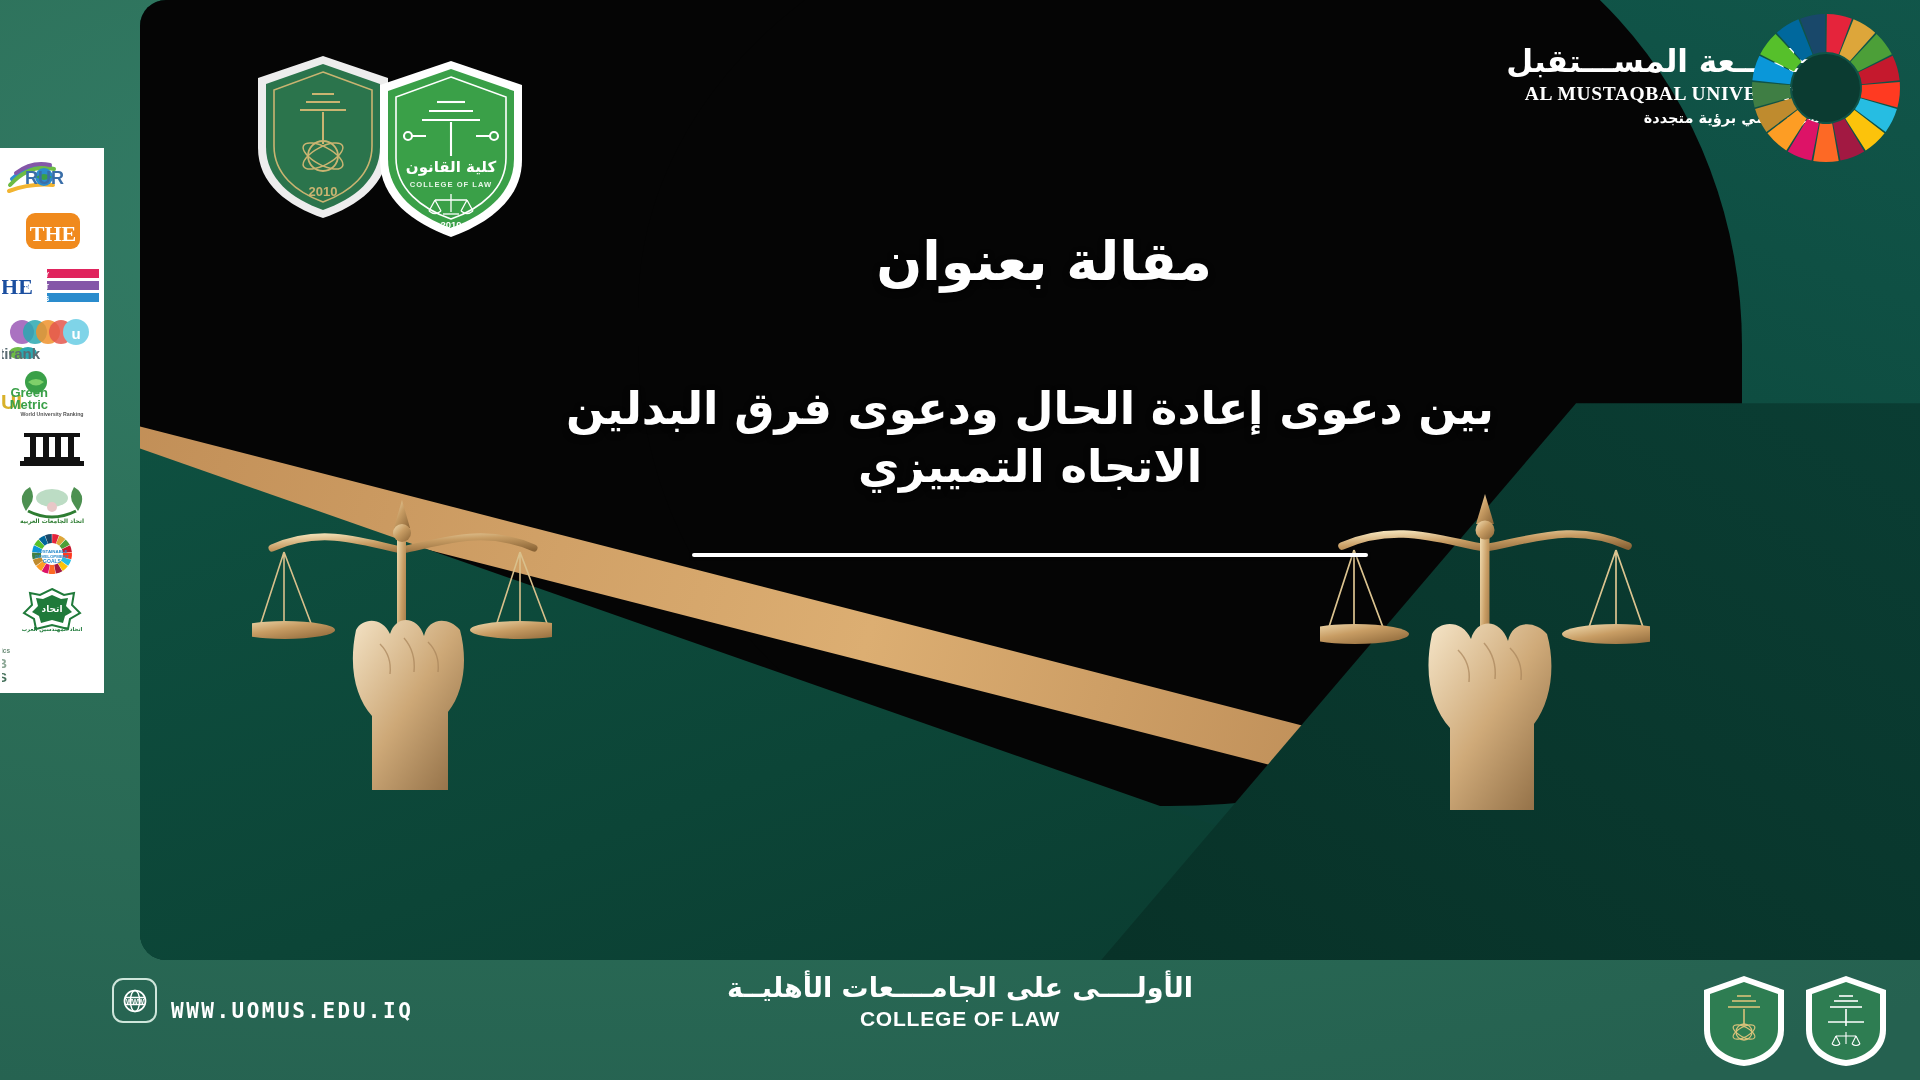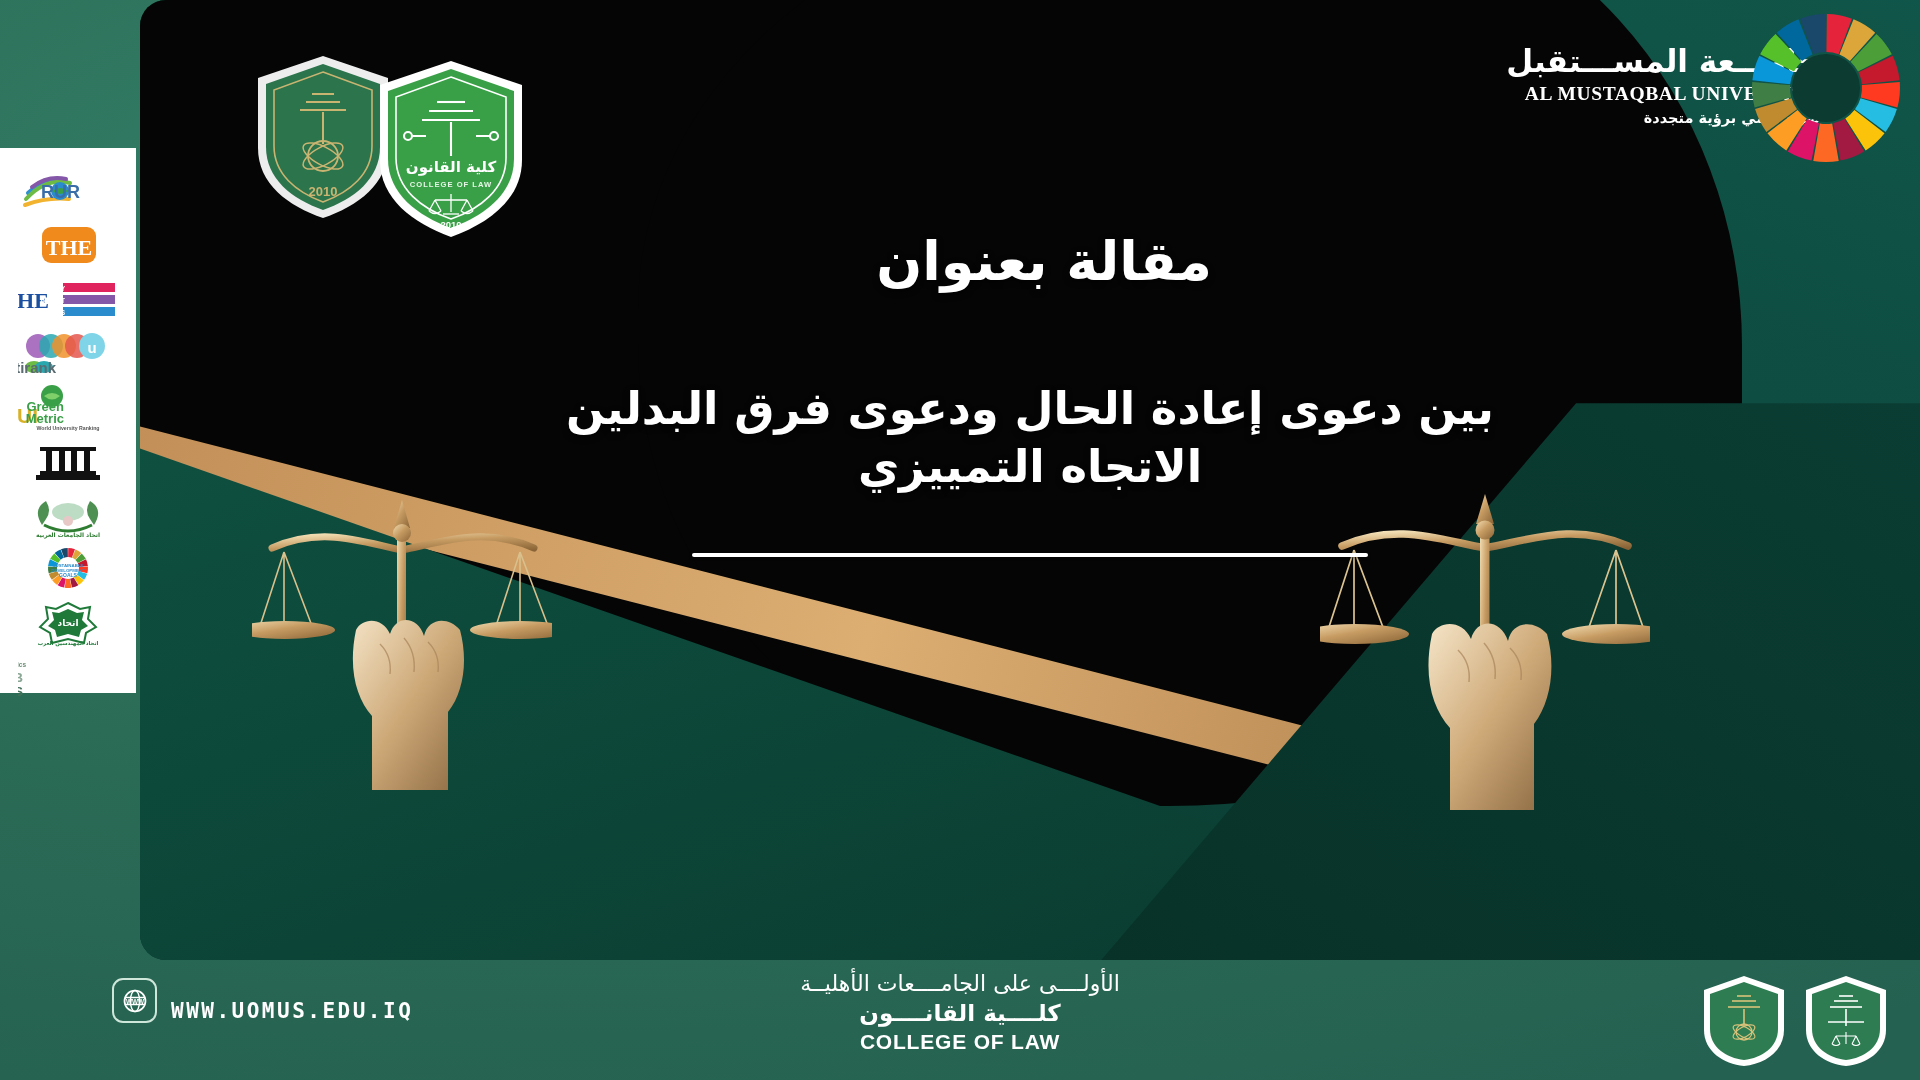--- a/index.html
+++ b/index.html
@@ -65,24 +65,24 @@
     clip-path:polygon(40% 0,100% 0,100% 100%,0 100%);
   }
   .teal-right2{
     position:absolute;right:0;bottom:0;width:46%;height:58%;
     background:linear-gradient(210deg,#0a3d33 0%,#083228 100%);
     clip-path:polygon(58% 0,100% 0,100% 100%,0 100%);
   }
 
   
   #ranks{
-    position:absolute;left:0;top:148px;width:136px;height:545px;
+    position:absolute;left:0;top:148px;width:104px;height:545px;
     background:#ffffff;
     display:flex;flex-direction:column;align-items:center;
-    padding:16px 0 4px;box-sizing:border-box;
+    padding:2px 0 4px;box-sizing:border-box;
     z-index:40;
   }
   .rank{width:100px;height:54px;display:flex;align-items:center;justify-content:center;flex:0 0 auto;}
   .rank svg{display:block;}
 
   
   .crest{position:absolute;z-index:30;}
   #crest-back{left:108px;top:52px;width:150px;height:170px;opacity:.93;}
   #crest-main{left:232px;top:58px;width:158px;height:182px;}
 
@@ -131,21 +131,21 @@
     width:41px;height:41px;border:2px solid #cfe6db;border-radius:11px;
     display:flex;align-items:center;justify-content:center;flex:0 0 auto;
   }
   .foot-tx{
     color:#fff;font-family:"DejaVu Sans Mono","Liberation Mono",monospace;
     font-weight:700;font-size:21px;letter-spacing:2.5px;
   }
   #foot-center{
     position:absolute;left:0;right:0;top:10px;text-align:center;color:#fff;direction:rtl;
   }
-  #fc-1{font-size:22px;font-weight:400;letter-spacing:.5px;line-height:1.3;}
+  #fc-1{font-size:27px;font-weight:700;letter-spacing:.5px;line-height:1.3;}
   #fc-2{font-size:23px;font-weight:700;letter-spacing:.5px;line-height:1.3;}
   #fc-3{font-family:"Liberation Sans",sans-serif;font-size:21px;font-weight:700;
         letter-spacing:.8px;direction:ltr;line-height:1.35;}
   #foot-right{position:absolute;right:30px;top:14px;display:flex;gap:14px;align-items:center;}
   .foot-crest{width:88px;height:94px;}
 </style>
 </head>
 <body>
 
 <div id="page">
@@ -457,21 +457,20 @@
             <path d="M2.8 9.5 h20.4 M2.8 16.5 h20.4" stroke="#fff" stroke-width="1.4"></path>
             <text x="13" y="15.6" text-anchor="middle" fill="#fff" font-size="6.4" font-weight="700" font-family="'Liberation Sans',sans-serif">WWW</text>
           </svg>
         </span>
         <span class="foot-tx">WWW.UOMUS.EDU.IQ</span>
       </div>
     </div>
 
     <div id="foot-center">
       <div id="fc-1">الأولــــى على الجامــــعات الأهليــة</div>
-      <div id="fc-2">كلــــية القانــــون</div>
       <div id="fc-3">COLLEGE OF LAW</div>
     </div>
 
     <div id="foot-right">
       <div class="foot-crest">
         <svg viewBox="0 0 88 94" width="88" height="94">
           <path d="M44 2 L84 16 L84 56 C84 77 65 90 44 92 C23 90 4 77 4 56 L4 16 Z" fill="#ffffff"></path>
           <path d="M44 8 L78 20 L78 55 C78 73 62 84 44 86 C26 84 10 73 10 55 L10 20 Z" fill="#2e7d52"></path>
           <g stroke="#fff" stroke-width="1.6" fill="none">
             <path d="M28 33 h32"></path>

